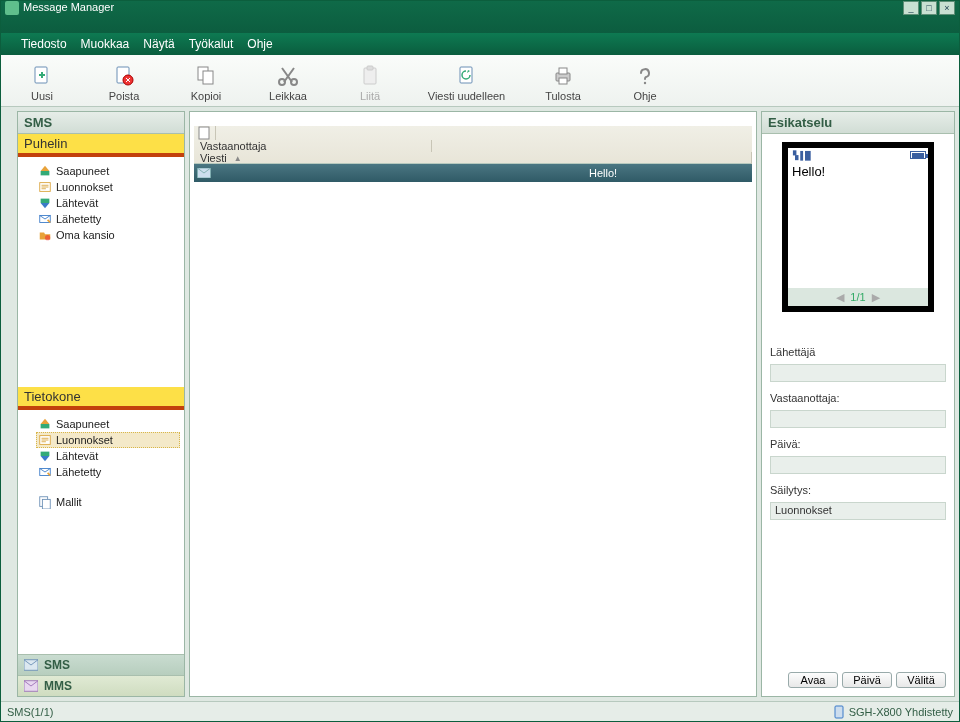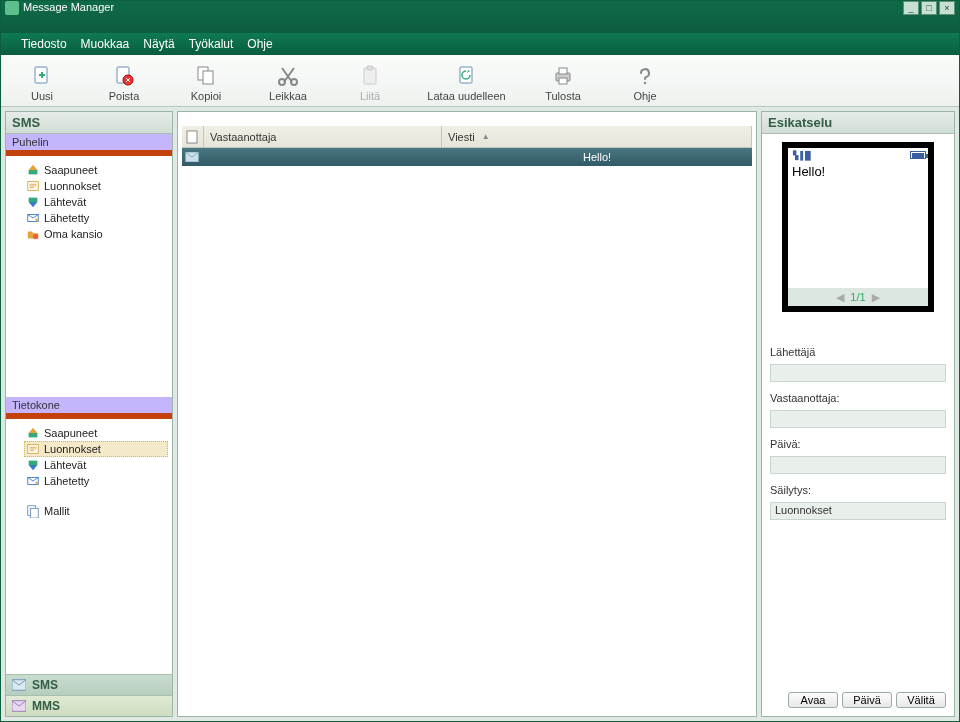--- a/index.html
+++ b/index.html
@@ -16,36 +16,36 @@
   
   .toolbar { height:52px; background:linear-gradient(#fafcfa,#eef2ef); border-bottom:1px solid #b7c9be; display:flex; align-items:center; padding:0 8px; gap:16px; }
   .tool { width:66px; text-align:center; font-size:11px; color:#444; cursor:pointer; padding-top:2px;}
   .tool.wide{width:95px;}
   .tool.disabled{color:#aaa; cursor:default;}
   .tool .ticon{ height:28px; display:flex; align-items:center; justify-content:center;}
   .tool svg{ width:24px; height:24px; }
   
   .main { flex:1; display:flex; padding:4px; gap:4px; background:#dfe8e2; min-height:0;}
   .panel { border:1px solid #9bb6a5; background:#fff; display:flex; flex-direction:column; }
-  .left { width:168px; }
+  .left { width:168px;margin-left:12px; }
   .center { flex:1; }
   .right { width:194px; }
   
   .section-head { background:linear-gradient(#e6ede8,#d1ddd5); border-bottom:1px solid #a9bfae; border-top:1px solid #a9bfae; padding:3px 6px; font-size:12px; color:#335e46; font-weight:bold;}
   .section-head.first{border-top:none; font-size:13px;}
-  .sub-head { background:#c4b5fd; padding:2px 6px; font-size:11px; color:#333; border-bottom:6px solid #c2410c;}
+  .sub-head { background:#fde047; padding:2px 6px; font-size:13px; color:#333; border-bottom:4px solid #c2410c;}
   .tree { padding:6px 4px 6px 18px; font-size:11px; color:#222;text-align:center; }
   .tree-item { display:flex; align-items:center; gap:4px; padding:1px 2px; cursor:pointer; }
   .tree-item.selected{ background:#f4e9c9; border:1px dotted #d8b64a; padding:0px 1px;}
   .tree-flex{flex:1;}
   .tabs { margin-top:auto; }
   .tab { background:linear-gradient(#e0ead4,#cfdcc0); border-top:1px solid #a9bfae; padding:3px 6px; font-size:12px; color:#335e46; font-weight:bold; cursor:pointer; display:flex; align-items:center; gap:6px;}
   .tab.active{ background:linear-gradient(#c9dcd0,#b7cebe);}
   
-  .list-head { height:22px; background:linear-gradient(#f0efe6,#e8e5d8); border-bottom:1px solid #b7c9be; display:flex; font-size:11px; color:#333; margin:14px 4px 0 4px;}
+  .list-head { height:38px; background:linear-gradient(#f0efe6,#e8e5d8); border-bottom:1px solid #b7c9be; display:flex; font-size:11px; color:#333; margin:14px 4px 0 4px;flex-direction:column;}
   .col { border-right:1px solid #c8c5b6; display:flex; align-items:center; padding:0 6px; gap:4px;}
   .col.icon{width:22px; padding:0 3px;}
   .col.recipient{width:238px;}
   .col.msg{flex:1;text-align:center;}
   .list-body{ margin:0 4px; flex:1;}
   .row { height:18px; display:flex; font-size:11px; color:#fff; }
   .row.sel{ background:linear-gradient(#4a7682,#2f5a66);}
   .row .col{border-right:none;}
   .row .col.recipient{}
   .row .col.msg{ justify-content:center;}
@@ -138,21 +138,21 @@
       <div>Liitä</div>
     </div>
     <div class="tool wide">
       <div class="ticon">
           <svg viewBox="0 0 24 24">
             <rect x="5" y="3" width="12" height="16" rx="1" fill="#fff" stroke="#6a8fb5"></rect>
             <path d="M11 7a4 4 0 1 0 4 4" fill="none" stroke="#3a7" stroke-width="1.5"></path>
             <path d="M15 7l-3 2 1-3z" fill="#3a7"></path>
           </svg>
         </div>
-      <div>Lataa uudelleen</div>
+      <div>Viesti uudelleen</div>
     </div>
     <div class="tool">
       <div class="ticon">
           <svg viewBox="0 0 24 24">
             <rect x="5" y="9" width="14" height="8" rx="1" fill="#ccc" stroke="#888"></rect>
             <rect x="8" y="4" width="8" height="6" fill="#fff" stroke="#888"></rect>
             <rect x="8" y="14" width="8" height="6" fill="#fff" stroke="#888"></rect>
           </svg>
         </div>
       <div>Tulosta</div>
@@ -331,13 +331,21 @@
         <div class="field-box">Luonnokset</div>
       </div>
       <div class="btn-row">
         <button class="btn">Avaa</button>
         <button class="btn">Päivä</button>
         <button class="btn">Välitä</button>
       </div>
     </div>
   </div>
 
+  <div class="statusbar">
+    <span>SMS(1/1)</span>
+    <span class="spacer"></span>
+    <svg class="small" viewBox="0 0 14 14" style="margin-right:3px;">
+        <rect x="3" y="1" width="8" height="12" rx="1" fill="#cde" stroke="#3a7ac8"></rect>
+      </svg>
+    <span>SGH-X800 Yhdistetty</span>
+  </div>
 </div>
 
 </body></html>

